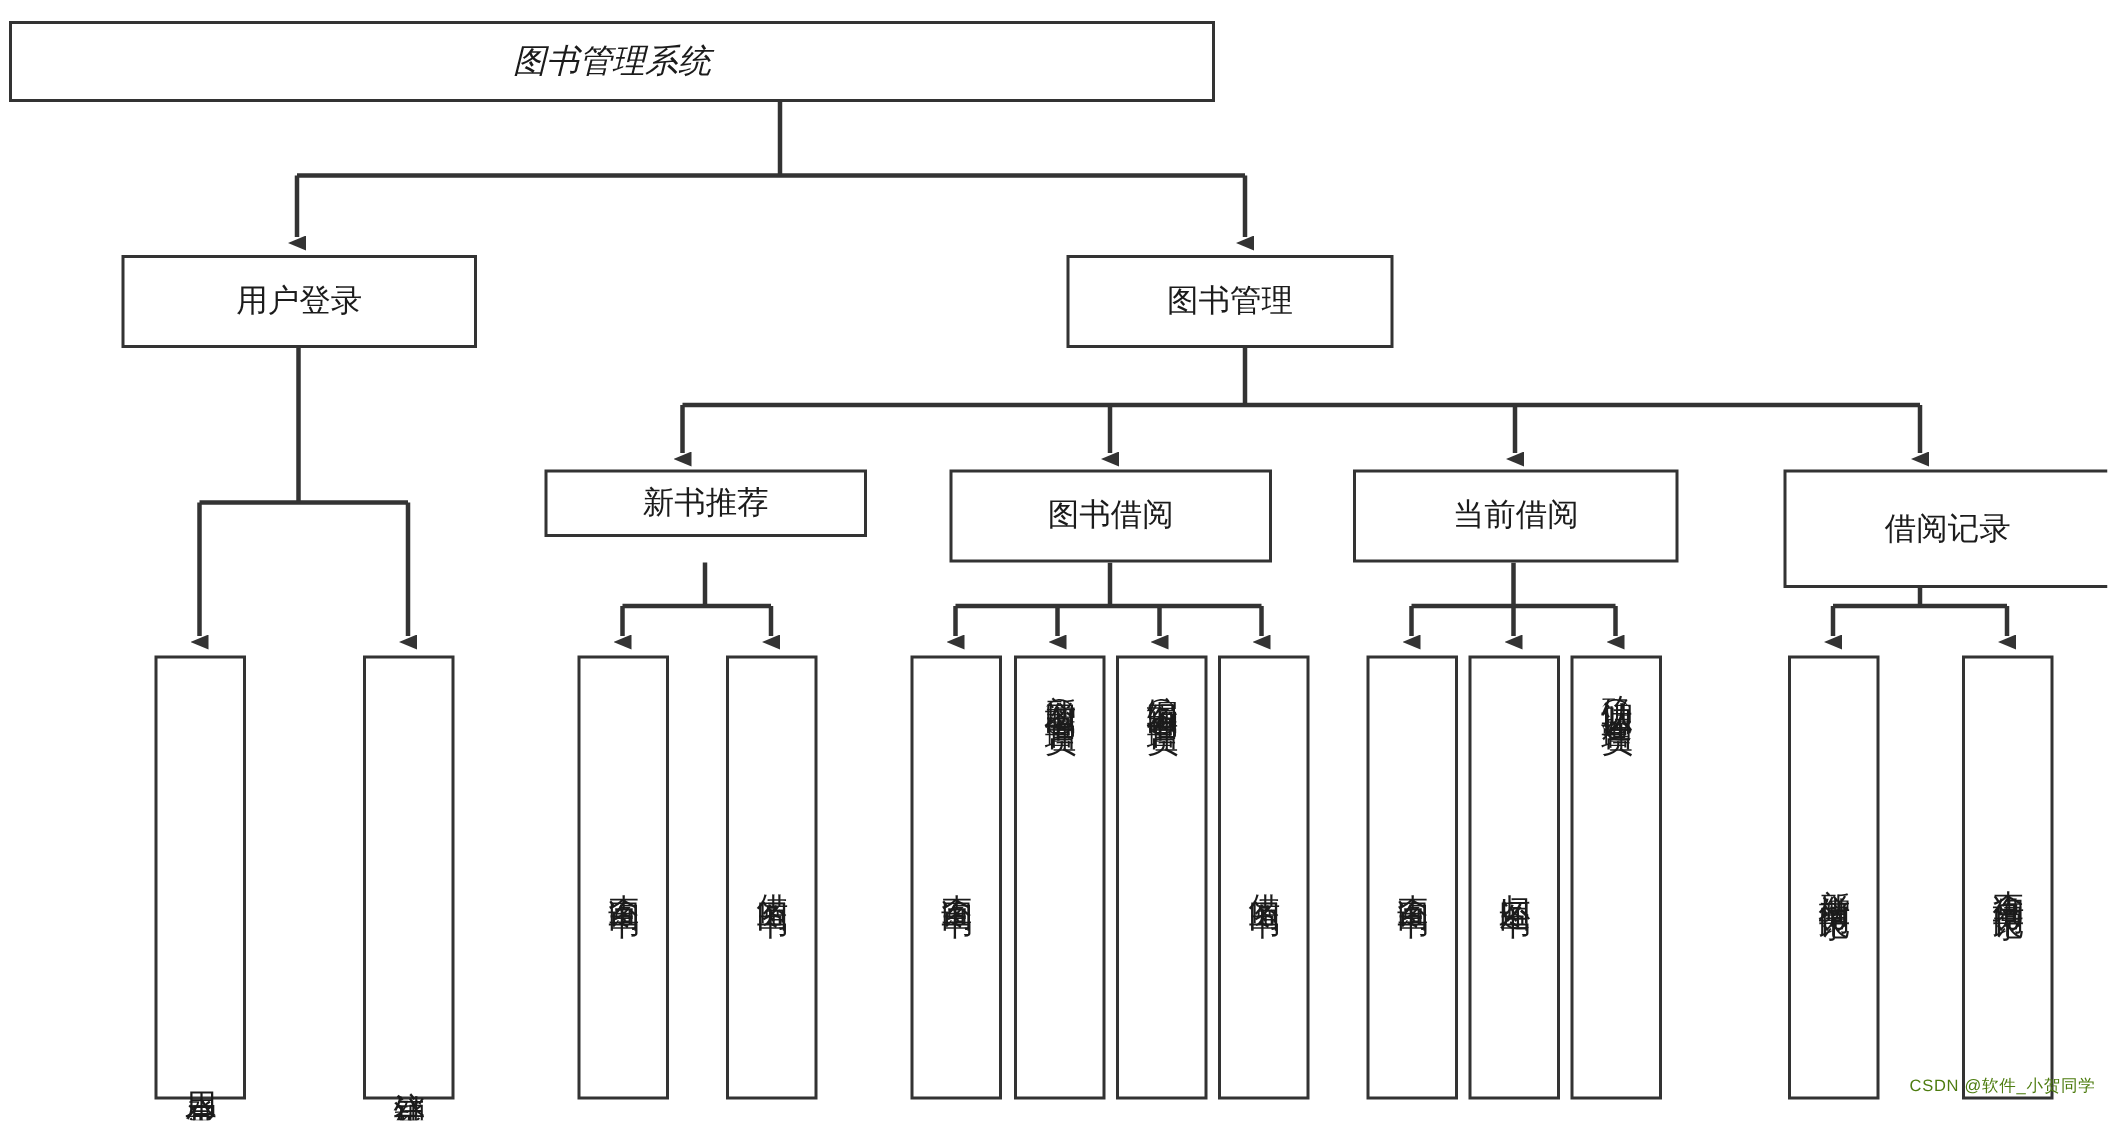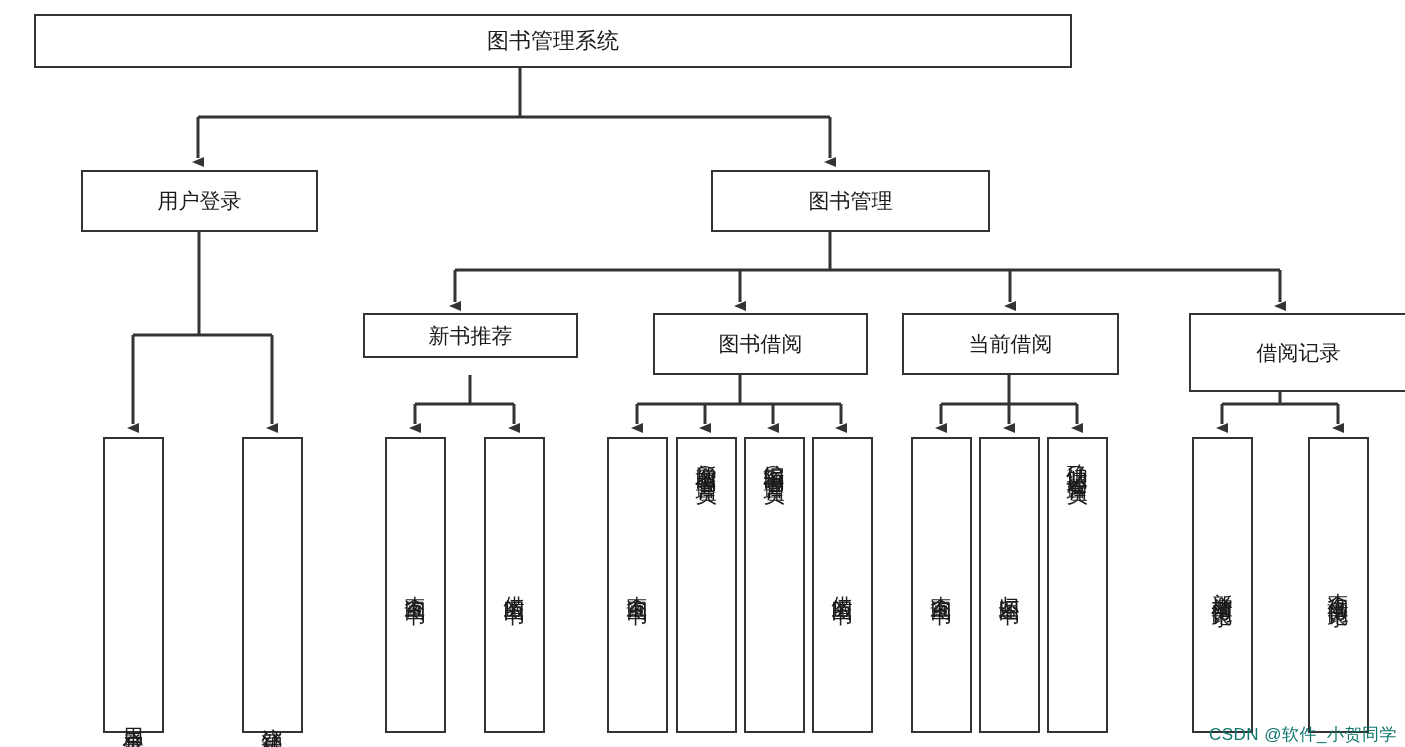--- a/index.html
+++ b/index.html
@@ -67,23 +67,23 @@
     padding-top: 8px;
     padding-bottom: 0;
   }
   .node.vert.align-mid {
     align-items: center;
     padding-bottom: 0;
   }
   .watermark {
     position: absolute;
     right: 8px;
-    bottom: 1px;
-    font-size: 17px;
-    color: #0f766e;
+    bottom: 16px;
+    font-size: 11px;
+    color: #4d7c0f;
     white-space: nowrap;
     letter-spacing: 0.5px;
   }
 </style>
 </head>
 <body>
 
 <div id="canvas">
 
   <svg class="connectors" viewBox="0 0 1405 747" xmlns="http://www.w3.org/2000/svg">
@@ -129,37 +129,37 @@
       <path d="M1009,404 L1009,424" marker-end="url(#arrow)"></path>
       <path d="M1077,404 L1077,424" marker-end="url(#arrow)"></path>
 
       <path d="M1280,375 L1280,404"></path>
       <path d="M1222,404 L1338,404"></path>
       <path d="M1222,404 L1222,424" marker-end="url(#arrow)"></path>
       <path d="M1338,404 L1338,424" marker-end="url(#arrow)"></path>
     </g>
   </svg>
 
-  <div class="node horiz root" style="left:34px; top:14px; width:1038px; height:54px;">
+  <div class="node horiz root" style="left:6px; top:14px; width:804px; height:54px;font-style:italic;">
     <span class="label">图书管理系统</span>
   </div>
 
   <div class="node horiz" style="left:81px; top:170px; width:237px; height:62px;">
     <span class="label">用户登录</span>
   </div>
 
-  <div class="node horiz" style="left:711px; top:170px; width:279px; height:62px;">
+  <div class="node horiz" style="left:711px; top:170px; width:218px; height:62px;">
     <span class="label">图书管理</span>
   </div>
 
   <div class="node horiz" style="left:363px; top:313px; width:215px; height:45px;">
     <span class="label">新书推荐</span>
   </div>
 
-  <div class="node horiz" style="left:653px; top:313px; width:215px; height:62px;">
+  <div class="node horiz" style="left:633px; top:313px; width:215px; height:62px;">
     <span class="label">图书借阅</span>
   </div>
 
   <div class="node horiz" style="left:902px; top:313px; width:217px; height:62px;">
     <span class="label">当前借阅</span>
   </div>
 
   <div class="node horiz" style="left:1189px; top:313px; width:219px; height:79px;align-items:center;">
     <span class="label">借阅记录</span>
   </div>

